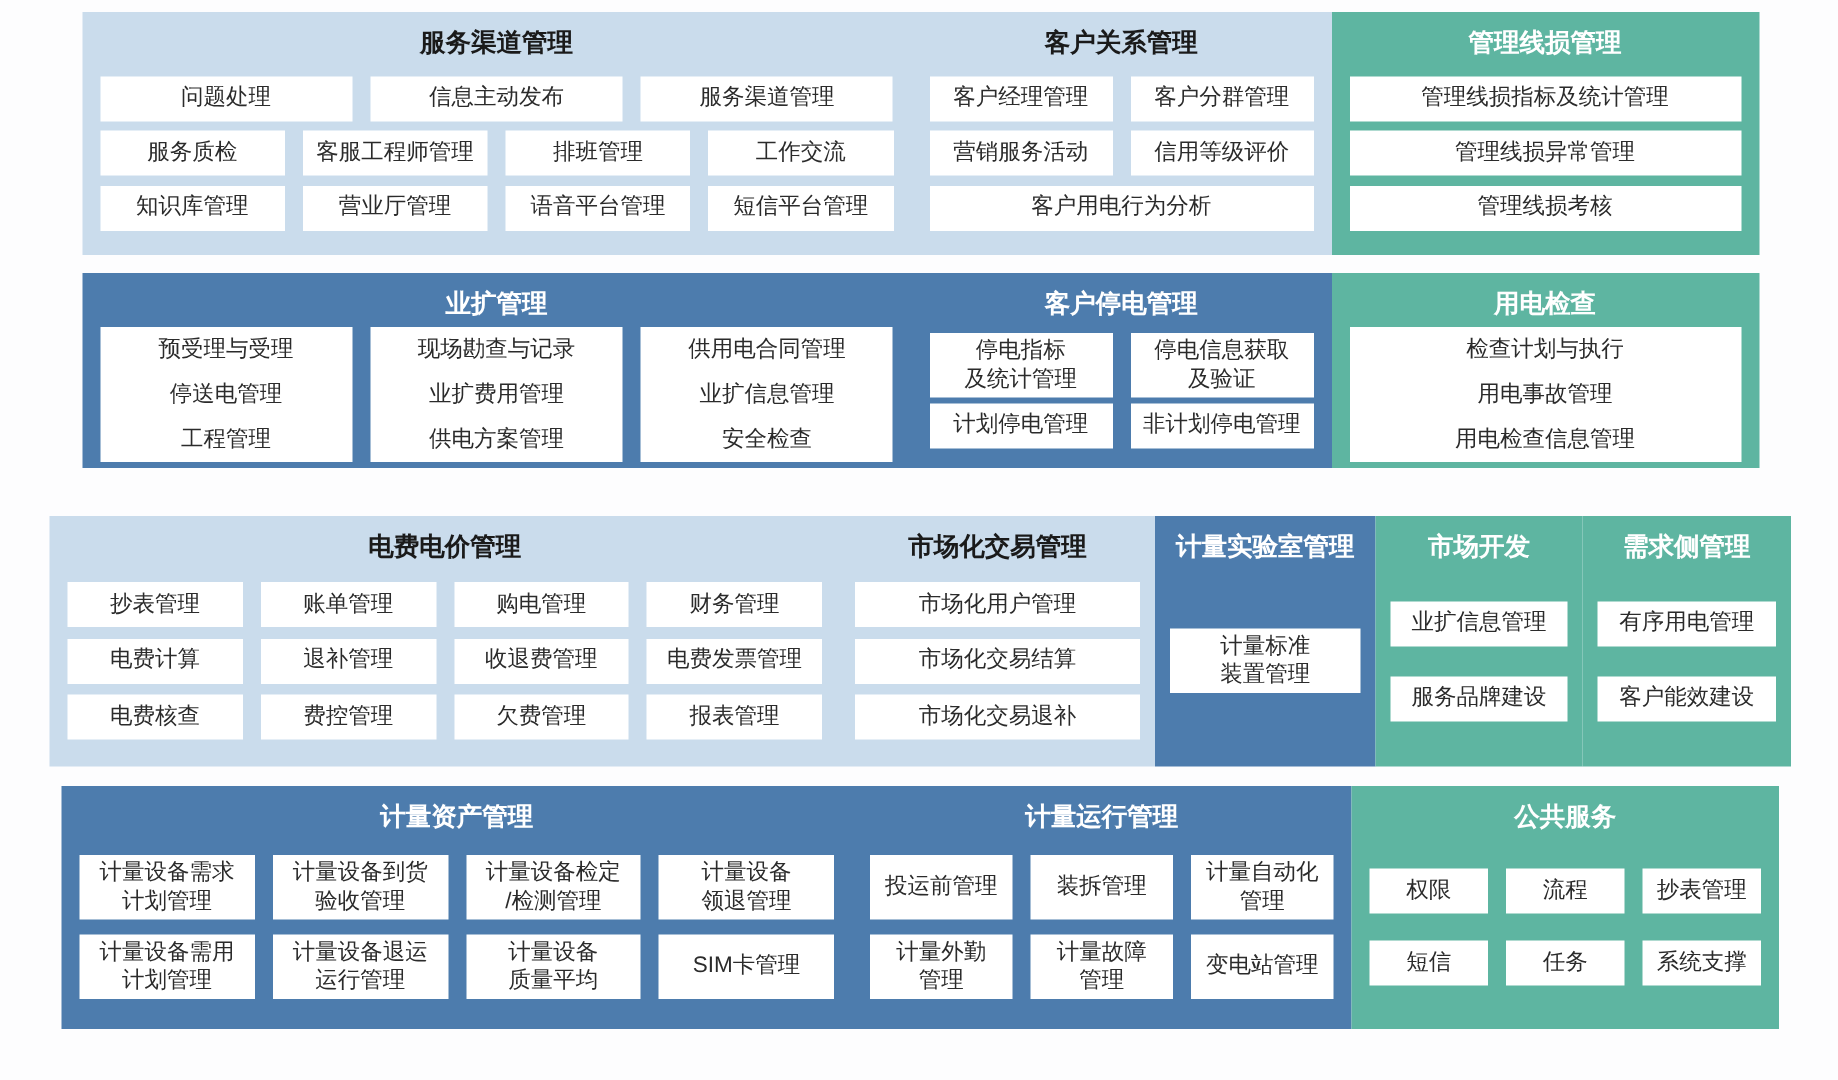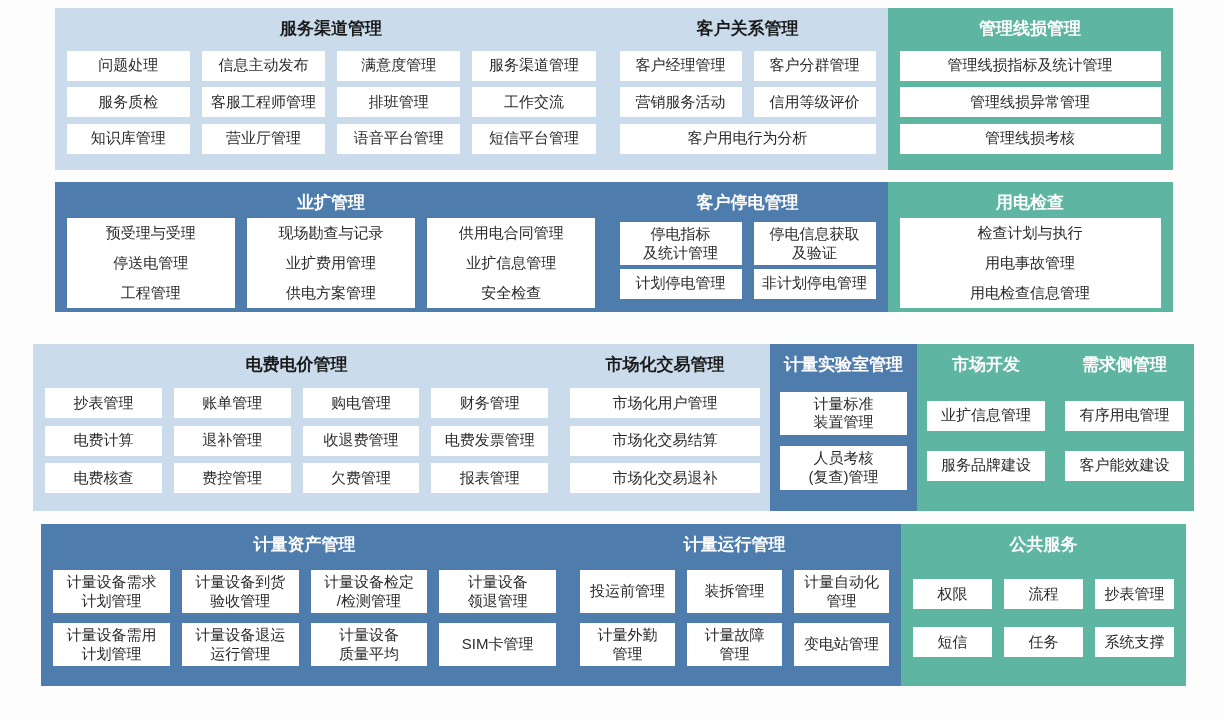--- a/index.html
+++ b/index.html
@@ -67,21 +67,20 @@
 
 <div class="canvas">
 
   <div class="grid-row row-1">
     <section class="block light w-a">
       <div class="block-title">服务渠道管理</div>
       <div class="block-items">
           <div class="item-row">
             <div class="item">问题处理</div>
             <div class="item">信息主动发布</div>
-            <div class="item">满意度管理</div>
             <div class="item">服务渠道管理</div>
           </div>
           <div class="item-row">
             <div class="item">服务质检</div>
             <div class="item">客服工程师管理</div>
             <div class="item">排班管理</div>
             <div class="item">工作交流</div>
           </div>
           <div class="item-row">
             <div class="item">知识库管理</div>
@@ -212,24 +211,20 @@
             <div class="item">市场化交易退补</div>
           </div>
         </div>
     </section>
     <section class="block dark narrow w-f">
       <div class="block-title">计量实验室管理</div>
       <div class="block-items">
           <div class="item-row">
             <div class="item">计量标准
 装置管理</div>
-          </div>
-          <div class="item-row">
-            <div class="item">人员考核
-(复查)管理</div>
           </div>
         </div>
     </section>
     <section class="block green narrow w-g">
       <div class="block-title">市场开发</div>
       <div class="block-items">
           <div class="item-row">
             <div class="item">业扩信息管理</div>
           </div>
           <div class="item-row">

